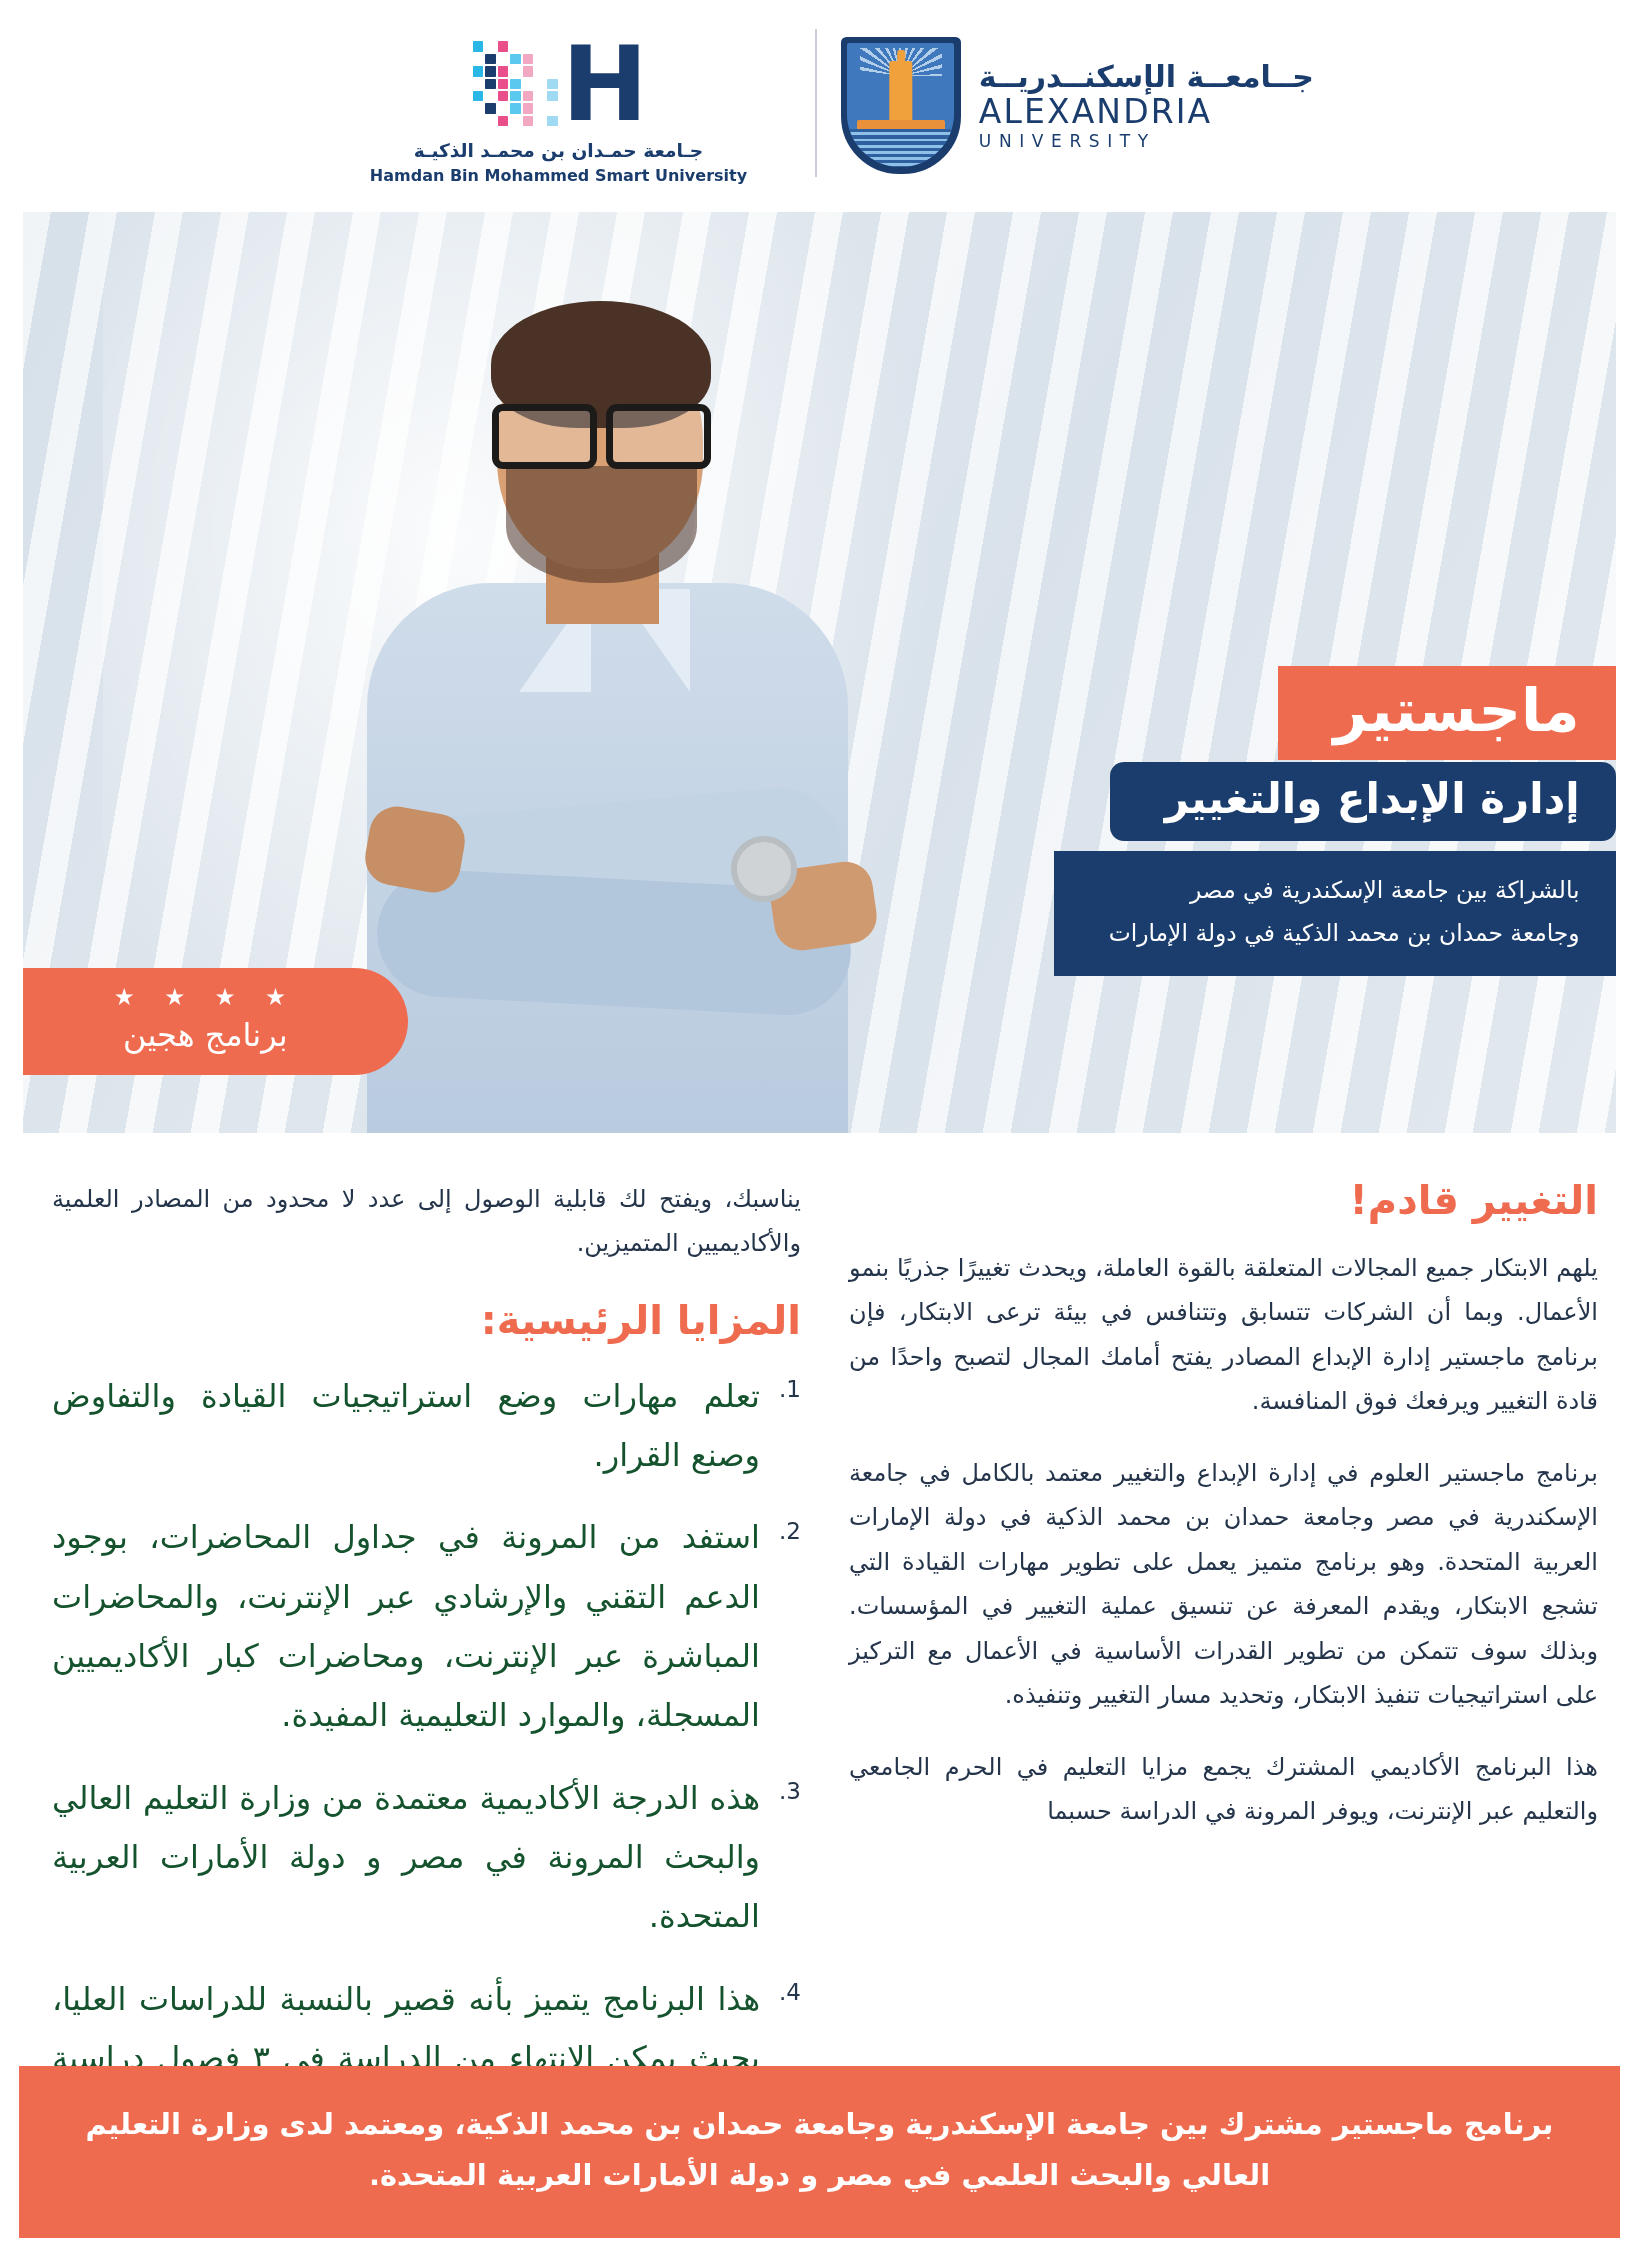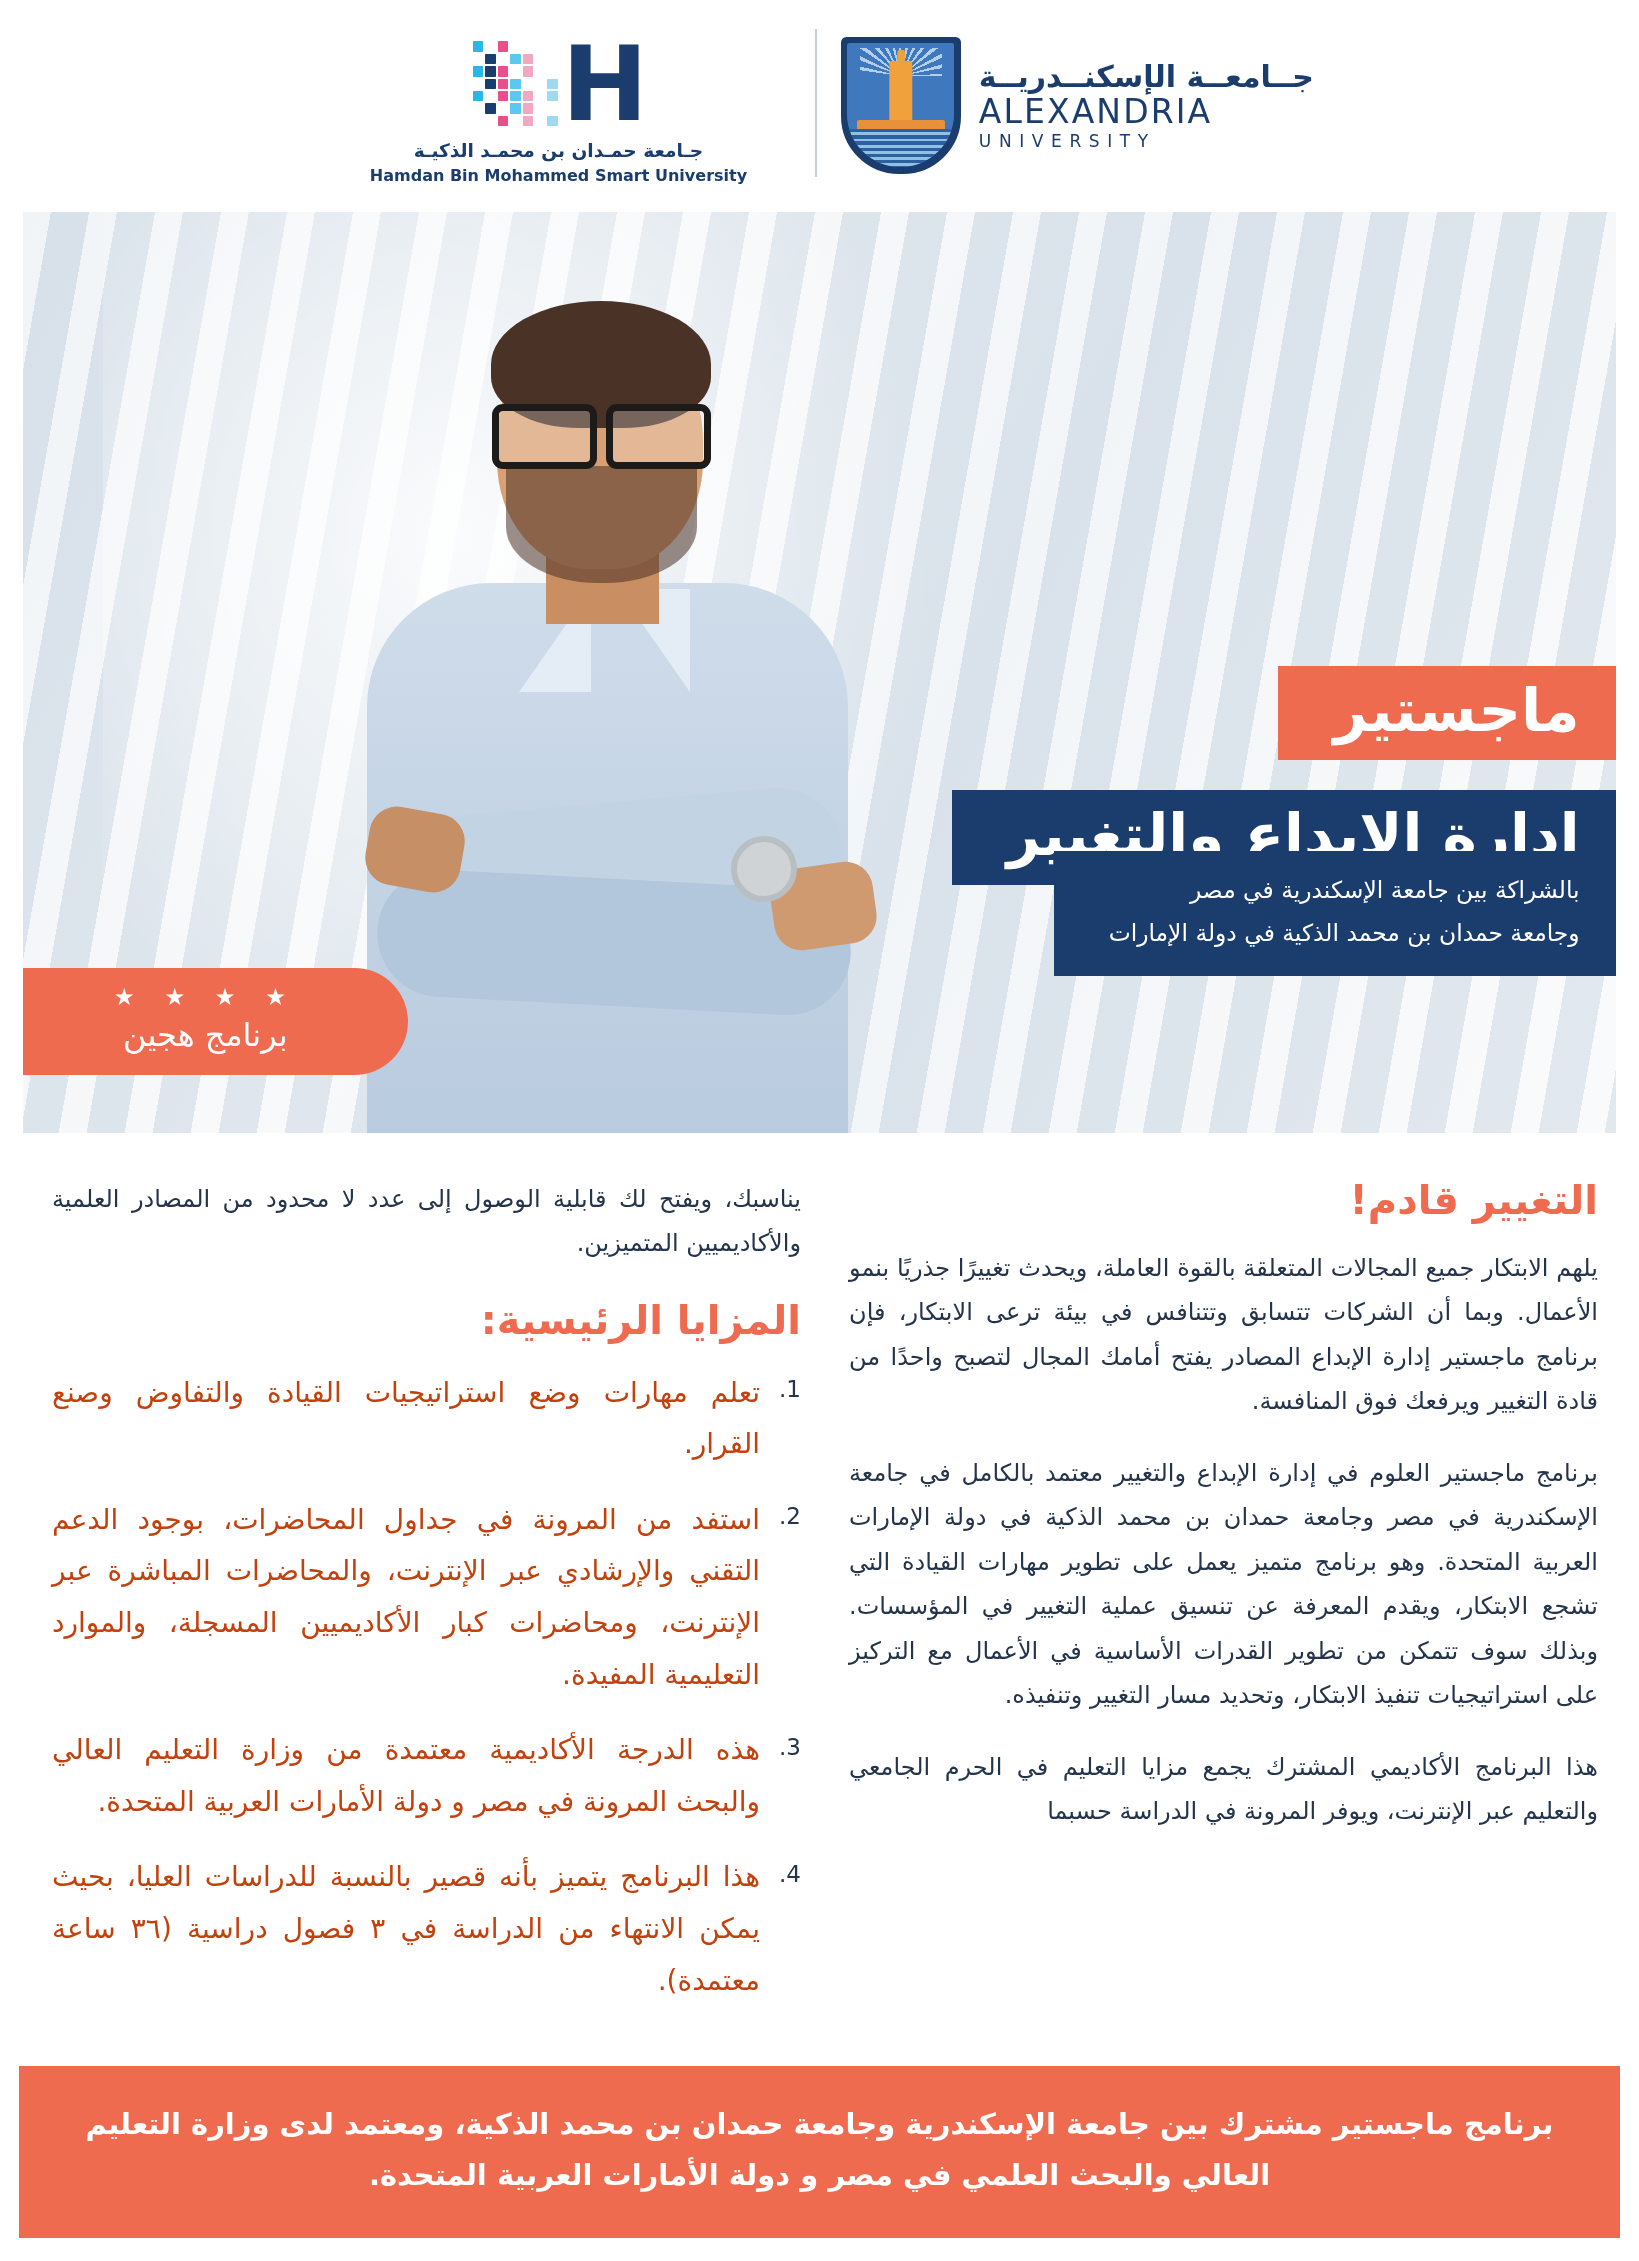--- a/index.html
+++ b/index.html
@@ -283,27 +283,28 @@
   .hero-title-1 {
     position: absolute; right: 0; top: 454px;
     background: #ef6b4f;
     color: #ffffff;
     font-size: 59px;
     font-weight: bold;
     padding: 15px 36px 20.6px 55px;
     line-height: 1;
   }
   .hero-title-2 {
-    position: absolute; right: 0; top: 578px;
+    position: absolute; right: 0; top: 550px;
     background: #1b3d6d;
     color: #ffffff;
-    font-size: 58px;
+    font-size: 42px;
     font-weight: bold;
     padding: 16.5px 36px 20.6px 55px;
     line-height: 1;
+    border-radius: 14px;
   }
   .hero-sub {
     position: absolute; right: 0; top: 639px;
     background: #1b3d6d;
     color: #ffffff;
     font-size: 23.4px;
     line-height: 1.85;
     padding: 18px 36px 20.6px 55px;
     text-align: right;
   }
@@ -351,22 +352,22 @@
     margin: 32px 0 23.4px 0;
     text-align: right;
   }
   ol.benefits {
     list-style: none;
     counter-reset: b;
   }
   ol.benefits li {
     counter-increment: b;
     position: relative;
-    color: #c2410c;
-    font-size: 28px;
+    color: #14532d;
+    font-size: 32px;
     line-height: 1.85;
     text-align: justify;
     margin-bottom: 23.4px;
     padding-right: 41px;
   }
   ol.benefits li:before {
     content: counter(b) ".";
     position: absolute;
     right: 0;
     top: 1.4px;

